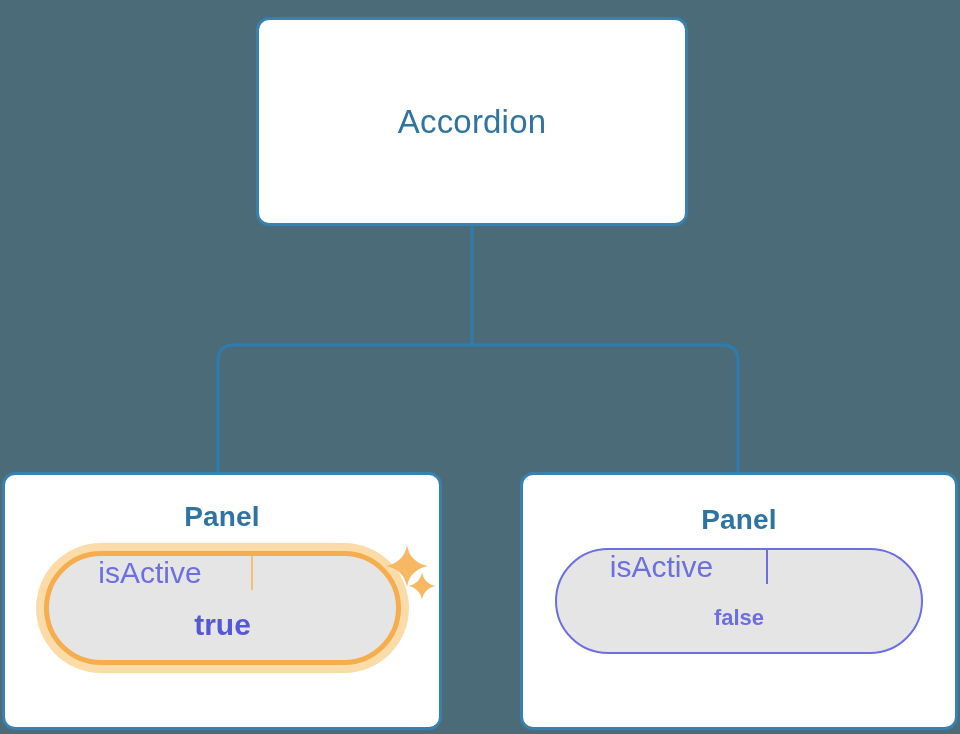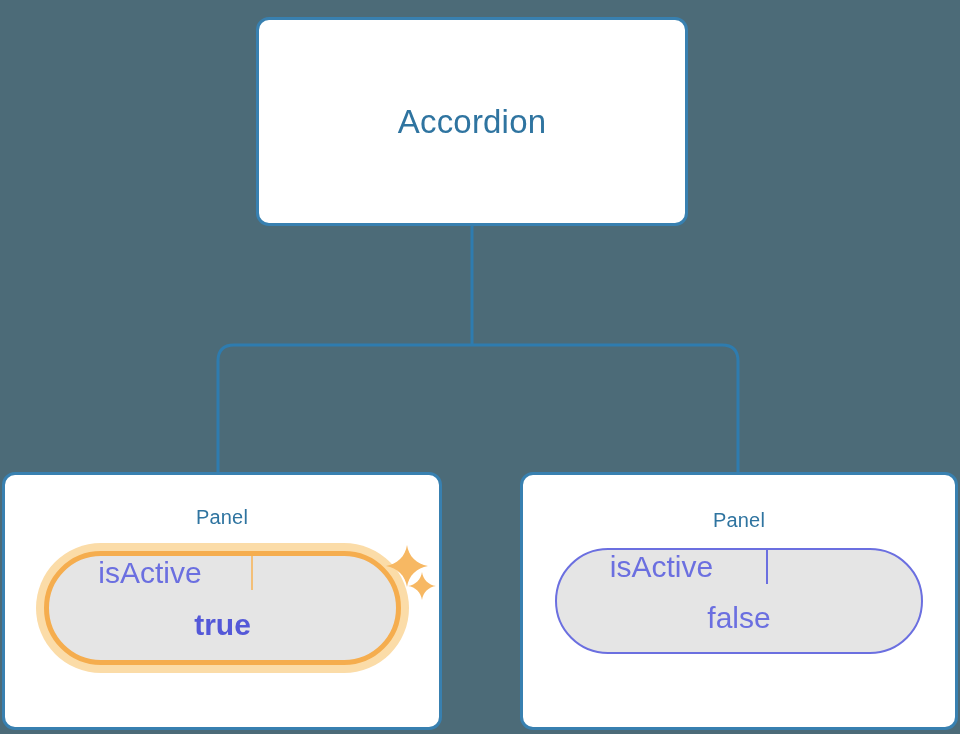--- a/index.html
+++ b/index.html
@@ -69,22 +69,23 @@
     height: 258px;
     display: flex;
     flex-direction: column;
     align-items: center;
   }
 
   .node-card.child.left  { left: 2px;   width: 440px; }
   .node-card.child.right { left: 520px; width: 438px; }
 
   .node-card.child .node-title {
-    font-size: 20px;
+    font-size: 28px;
     margin-top: 16px;
+    font-weight: bold;
   }
 
   .child-title-wrap {
     height: 68px;
     display: flex;
     align-items: center;
     justify-content: center;
   }
 
   .node-card.child.right .child-title-wrap { height: 73px; }
@@ -119,22 +120,22 @@
   .prop-pill.plain .pill-key {
     width: 211px;
     border-right: 2px solid #6b6fe0;
     color: #6b6fe0;
     font-size: 30px;
     font-weight: 400;
   }
   .prop-pill.plain .pill-val {
     flex: 1;
     color: #6b6fe0;
-    font-size: 30px;
-    font-weight: 400;
+    font-size: 22px;
+    font-weight: 700;
   }
 
   
   .prop-pill.highlight {
     width: 357px;
     height: 114px;
     border: 5px solid #f5ad4e;
     border-radius: 57px;
     box-shadow: 0 0 0 8px #fbdca8;
   }

